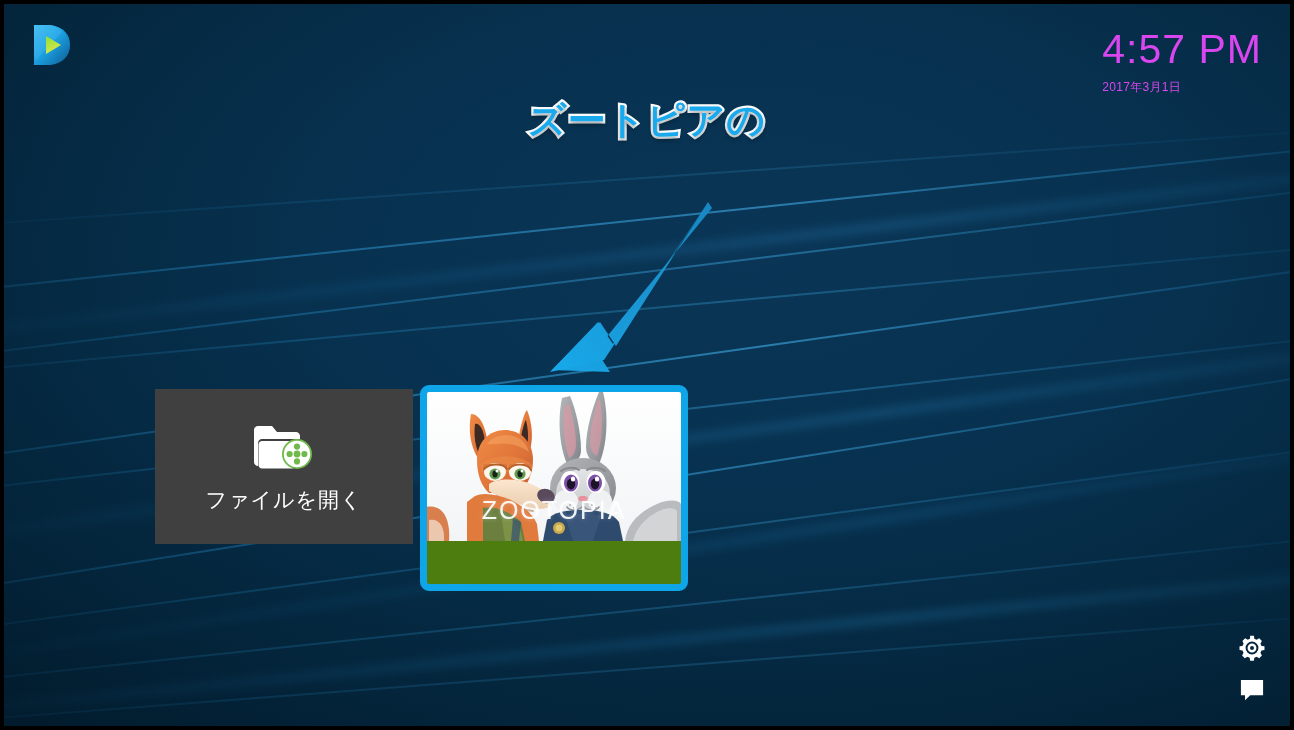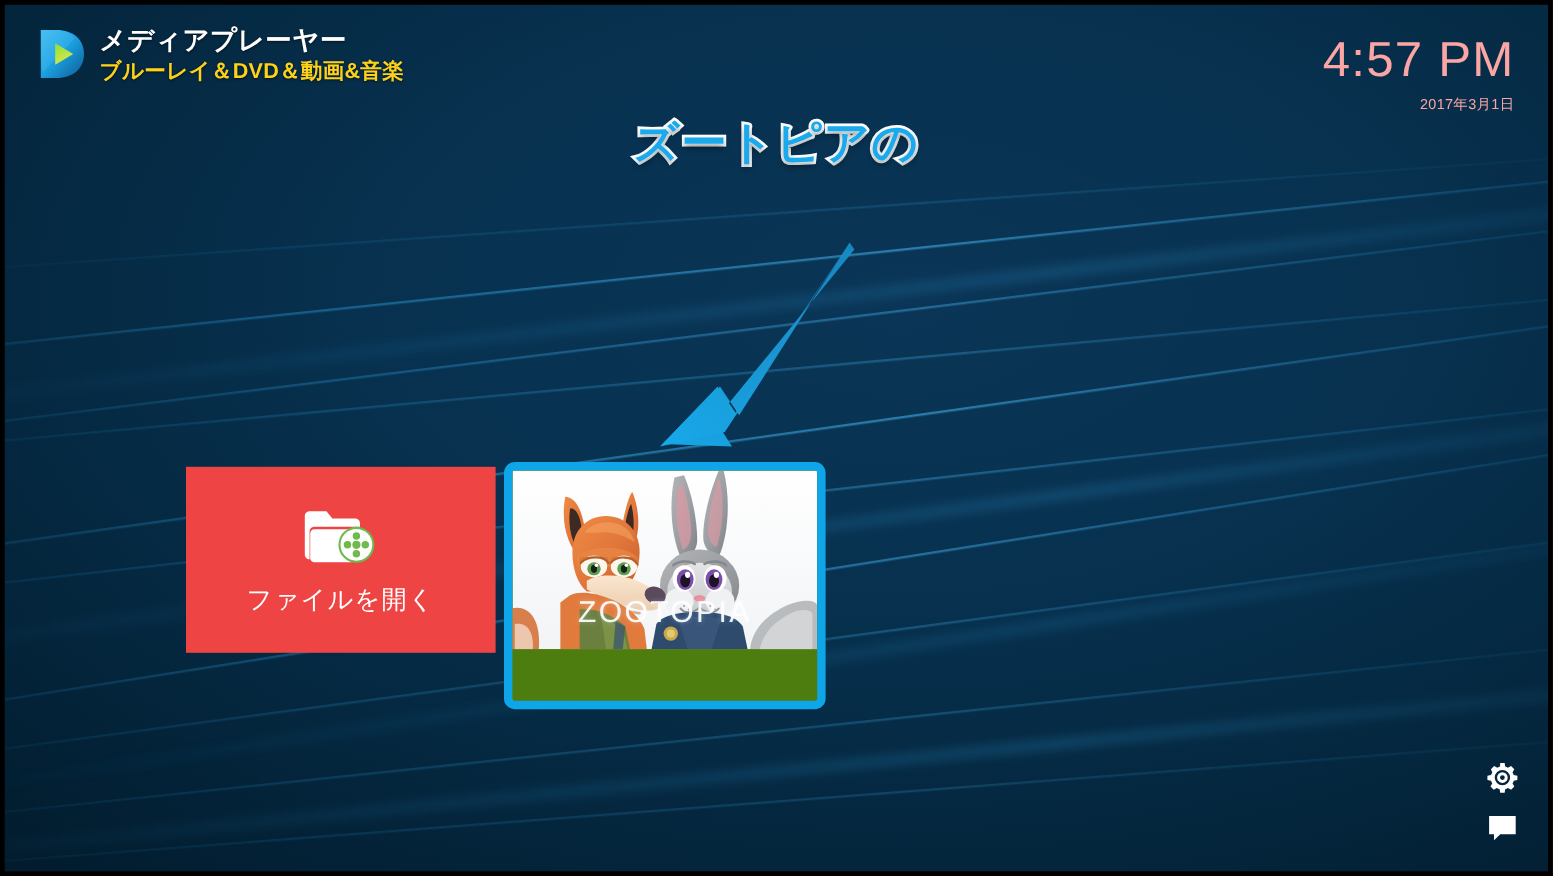--- a/index.html
+++ b/index.html
@@ -80,22 +80,21 @@
     letter-spacing: .2px;
     white-space: nowrap;
     text-shadow: 0 1px 2px rgba(0,0,0,.55);
   }
 
   
   #clock {
     position: absolute;
     right: 28px;
     top: 22px;
-    text-align: right;
-    color: #fca5a5;
+    color: #d946ef;
   }
   #clock .time {
     font-size: 41px;
     line-height: 46px;
     font-weight: normal;
     letter-spacing: 1px;
   }
   #clock .date {
     font-size: 12px;
     line-height: 26px;
@@ -135,21 +134,21 @@
     pointer-events: none;
   }
 
   
   #tile-open {
     position: absolute;
     left: 151px;
     top: 385px;
     width: 258px;
     height: 155px;
-    background: #ef4444;
+    background: #404040;
     display: flex;
     flex-direction: column;
     align-items: center;
     justify-content: center;
     cursor: pointer;
   }
   #tile-open .icon { width: 64px; height: 52px; margin-bottom: 14px; }
   #tile-open .label {
     color: #ffffff;
     font-size: 21px;
@@ -227,24 +226,20 @@
         </linearGradient>
         <linearGradient id="lgB" x1="0" y1="0" x2="0.4" y2="1">
           <stop offset="0" stop-color="#8ddf3a"></stop>
           <stop offset="1" stop-color="#d8e84a"></stop>
         </linearGradient>
       </defs>
       <path d="M4 3 L17 3 C31 3 40 11 40 23 C40 35 31 43 17 43 L4 43 Z" fill="url(#lgA)"></path>
       <path d="M4 3 L17 3 C24 3 29 6 32 10 L6 38 C4.6 35 4 30 4 23 Z" fill="#3fb6ef" opacity=".45"></path>
       <path d="M16 14 L31 23 L16 32 Z" fill="url(#lgB)"></path>
     </svg>
-    <div class="brand-text">
-      <div class="brand-title">メディアプレーヤー</div>
-      <div class="brand-sub">ブルーレイ＆DVD＆動画&amp;音楽</div>
-    </div>
   </div>
 
   <div id="clock">
     <div class="time">4:57 PM</div>
     <div class="date">2017年3月1日</div>
   </div>
 
   <div id="callout">
     <div class="line">ズートピアの</div>
   </div>

